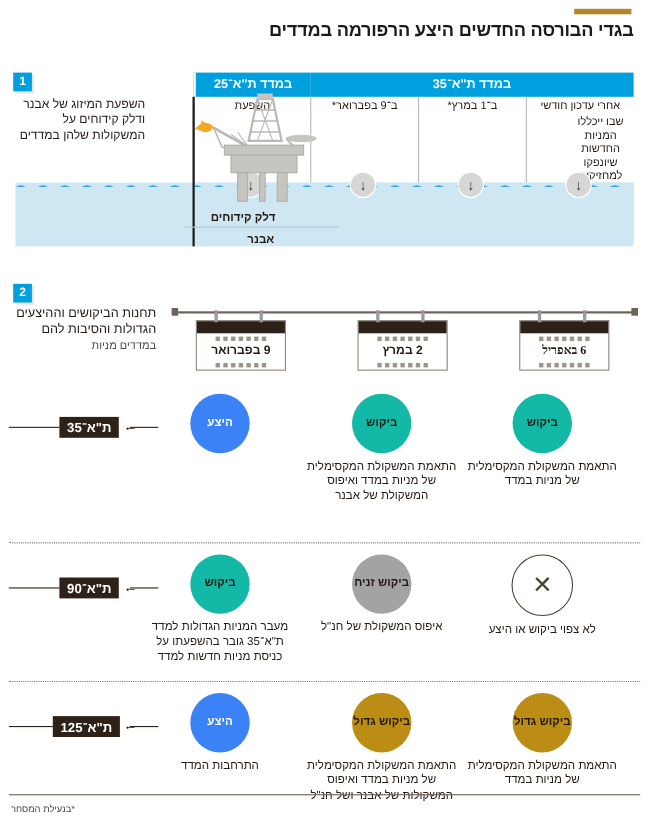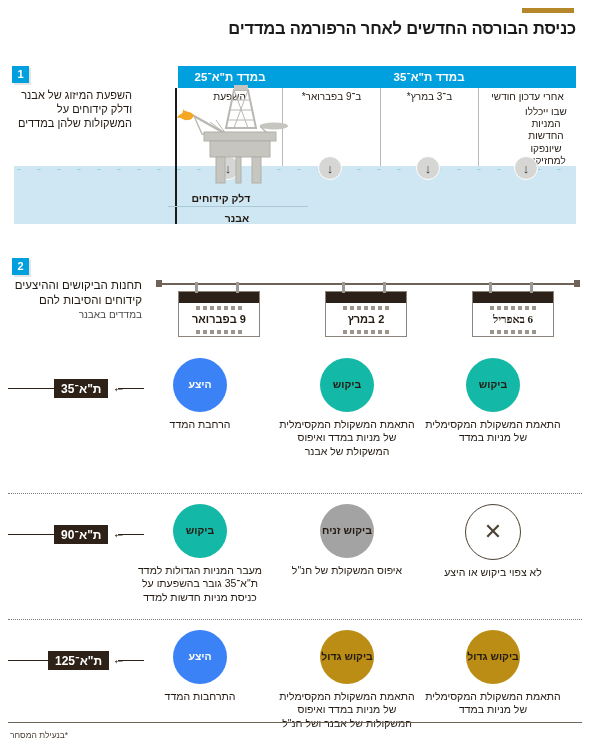--- a/index.html
+++ b/index.html
@@ -167,41 +167,41 @@
     text-align:left;
   }
 </style>
 </head>
 <body>
 
 <div class="page">
 
   <div class="title-bar">
     <div class="title-rule"></div>
-    <div class="title-text">כניסת הבורסה החדשים לאחר הרפורמה במדדים</div>
+    <div class="title-text">בגדי הבורסה החדשים היצע הרפורמה במדדים</div>
   </div>
 
   <div class="badge-num" id="badge1">1</div>
 
   <div class="sec1-cap">השפעת המיזוג של אבנר ודלק קידוחים על המשקולות שלהן במדדים</div>
 
   <div class="sec1">
 
     <div class="t-wrap">
 
       <div class="t-head">
         <div class="th h35">במדד ת"א־35</div>
         <div class="th h25">במדד ת"א־25</div>
       </div>
 
       <div class="t-body">
 
         <div class="t-row row-sub">
           <div class="t-cell">אחרי עדכון חודשי</div>
-          <div class="t-cell">ב־3 במרץ*</div>
+          <div class="t-cell">ב־1 במרץ*</div>
           <div class="t-cell">ב־9 בפברואר*</div>
           <div class="t-cell w25">השפעת</div>
         </div>
 
         <div class="t-row row-desc">
           <div class="t-cell">שבו ייכללו המניות החדשות שיונפקו למחזיקים באבנר</div>
           <div class="t-cell"></div>
           <div class="t-cell"></div>
           <div class="t-cell w25"></div>
         </div>
@@ -266,22 +266,22 @@
 
       <rect x="52" y="75" width="9" height="26" fill="#c6c5bf" stroke="#b0afa8" stroke-width="1"></rect>
       <rect x="72" y="75" width="5" height="26" fill="#c6c5bf" stroke="#b0afa8" stroke-width="1"></rect>
       <rect x="88" y="75" width="9" height="26" fill="#c6c5bf" stroke="#b0afa8" stroke-width="1"></rect>
     </svg>
   </div>
 
   <div class="badge-num" id="badge2">2</div>
 
   <div class="sec2-cap">
-    <div>תחנות הביקושים וההיצעים קידוחים והסיבות להם</div>
-    <div class="sub">במדדים באבנר</div>
+    <div>תחנות הביקושים וההיצעים הגדולות והסיבות להם</div>
+    <div class="sub">במדדים מניות</div>
   </div>
 
   <div class="hangrail" style="right:14px;width:418px;"></div>
   <div class="railcap" style="right:10px;"></div>
   <div class="railcap" style="right:428px;"></div>
 
   <div class="cal" style="top:291px;right:330px;">
     <span class="hook hookl"></span>
     <span class="hook hookr"></span>
     <div class="body">
@@ -365,21 +365,20 @@
   <div class="node" style="top:358px;right:22px;">
     <div class="circ demand">ביקוש</div>
     <div class="cap">התאמת המשקולת המקסימלית של מניות במדד</div>
   </div>
   <div class="node" style="top:358px;right:168px;">
     <div class="circ demand">ביקוש</div>
     <div class="cap">התאמת המשקולת המקסימלית של מניות במדד ואיפוס המשקולת של אבנר</div>
   </div>
   <div class="node" style="top:358px;right:315px;">
     <div class="circ supply">היצע</div>
-    <div class="cap">הרחבת המדד</div>
   </div>
 
   <div class="tagline" style="top:388px;left:8px;width:46px;"></div>
   <div class="tag" style="top:379px;left:54px;">ת"א־35</div>
   <div class="tagline" style="top:388px;left:118px;width:26px;"></div>
   <div class="tagarrow" style="top:381px;left:112px;">←</div>
 
   <div class="dashrule" style="top:493px;"></div>
 
   <div class="node" style="top:504px;right:22px;">

